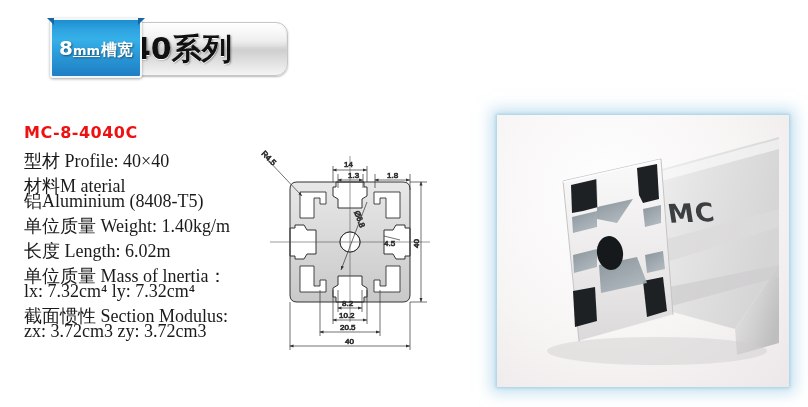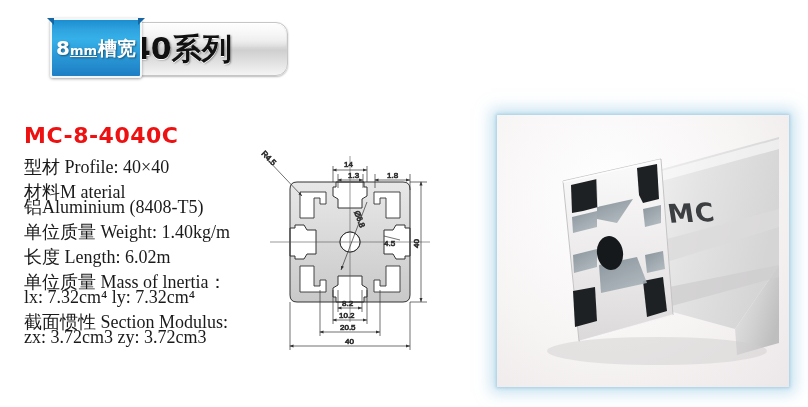--- a/index.html
+++ b/index.html
@@ -92,32 +92,32 @@
     top: 16px;
     text-align: center;
     color: #ffffff;
     font-family: "DejaVu Sans", sans-serif;
     font-weight: bold;
     white-space: nowrap;
     text-shadow: 1px 1px 2px rgba(0,0,0,0.45);
   }
   #slot-tag-num { font-size: 20px; }
   #slot-tag-unit { font-size: 13px; text-decoration: underline; }
-  #slot-tag-cn { font-size: 19px; margin-left: 1px; text-align: center; }
+  #slot-tag-cn { font-size: 16px; margin-left: 1px; text-align: center; }
 
   
   #spec {
     position: absolute;
     left: 24px;
     top: 123px;
     width: 230px;
   }
   #spec-title {
     font-family: "DejaVu Sans", sans-serif;
-    font-size: 22px;
+    font-size: 16px;
     font-weight: bold;
     color: #ee1111;
     letter-spacing: 0.5px;
     margin: 0 0 12px 0;
     white-space: nowrap;
   }
   .spec-row {
     font-size: 18px;
     color: #1a1a1a;
     line-height: 15px;

